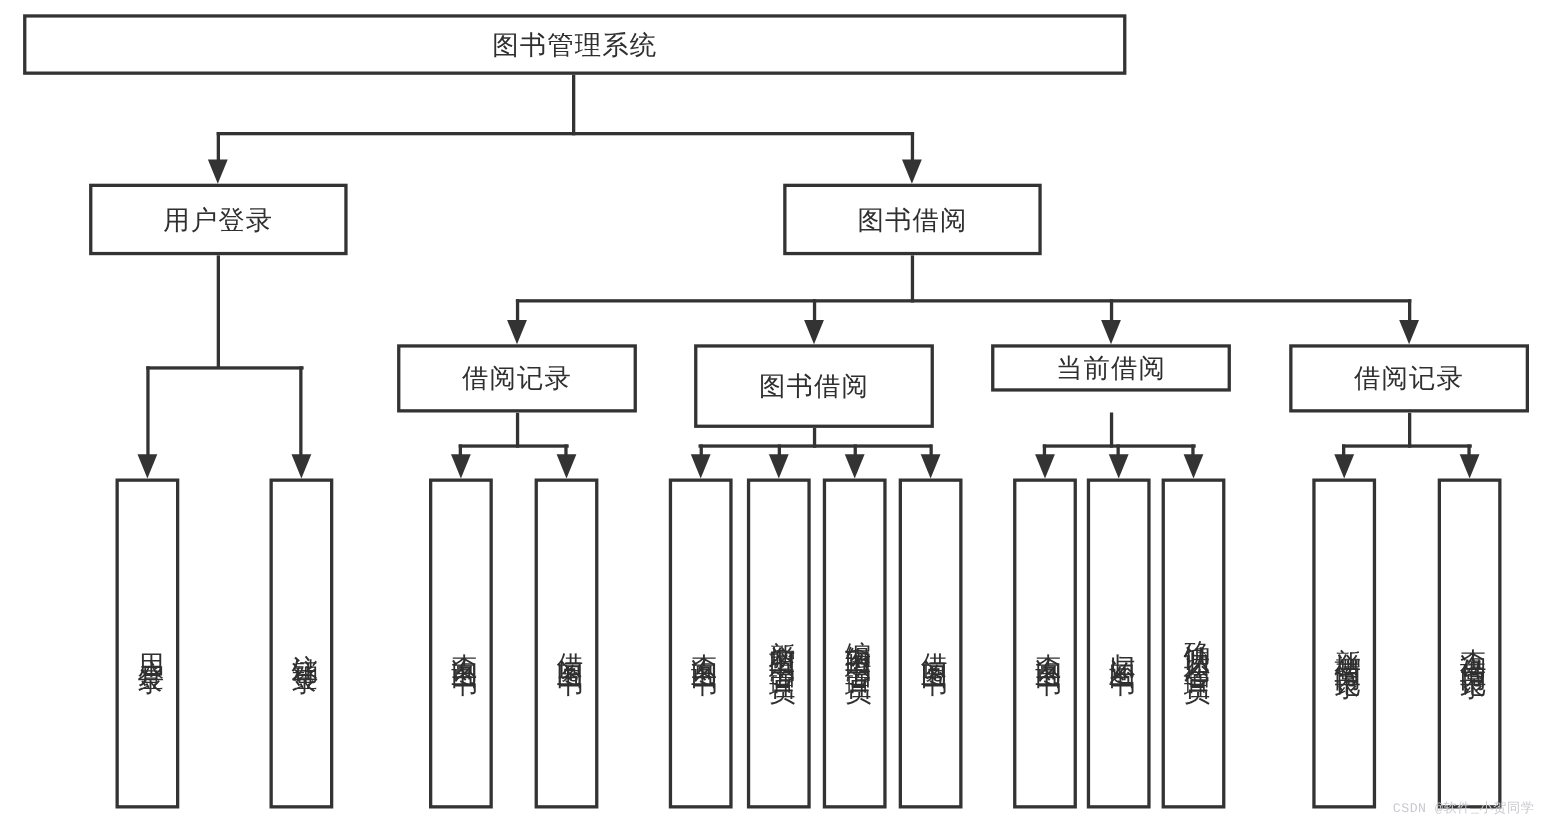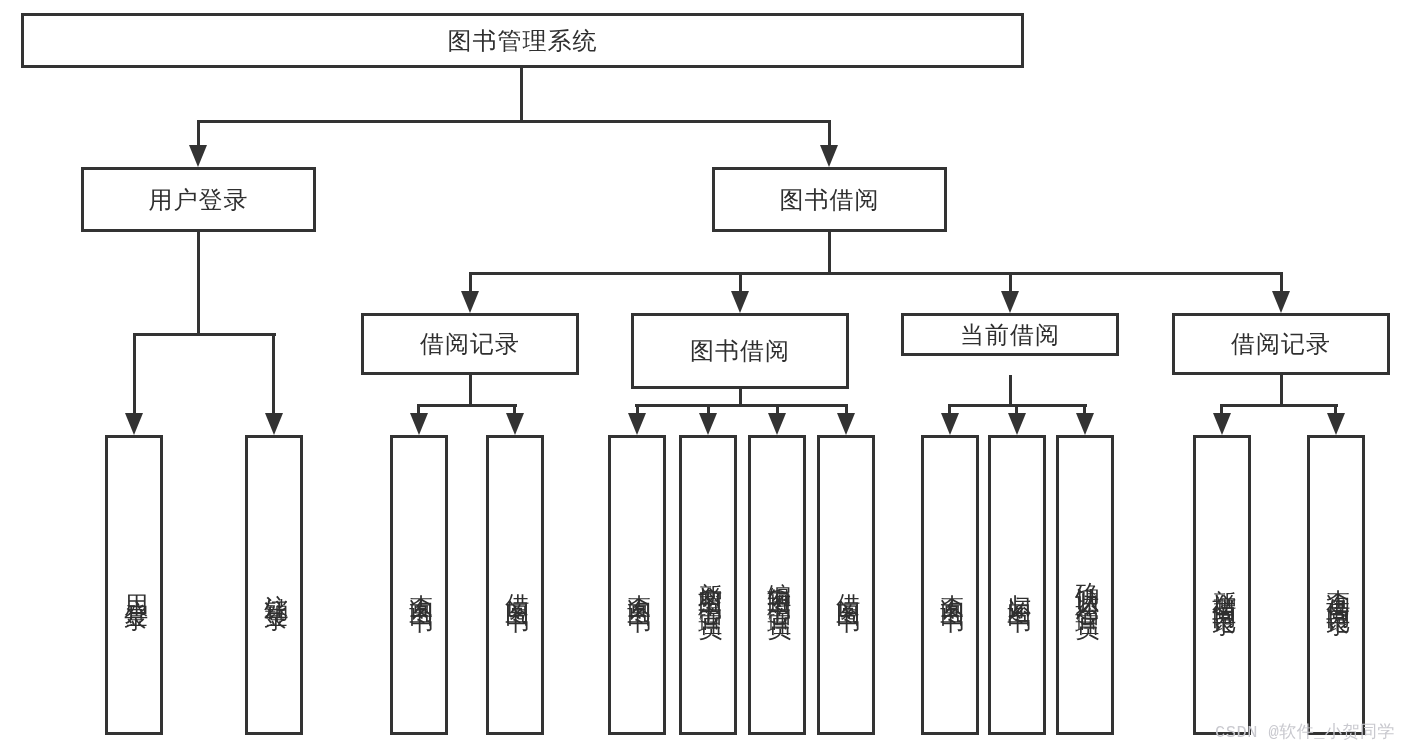--- a/index.html
+++ b/index.html
@@ -25,21 +25,21 @@
   }
   .h { position:absolute; height:3px; background:var(--line,#333333); }
   .v { position:absolute; width:3px;  background:var(--line,#333333); }
   .arrow {
     position:absolute; width:0; height:0;
     border-left:9px solid transparent; border-right:9px solid transparent;
     border-top:22px solid var(--line,#333333);
   }
   .watermark {
     position:absolute; right:10px; bottom:4px;
-    font-size:17px; letter-spacing:0.5px; color:var(--watermark,#c9c9cf);
+    font-size:12px; letter-spacing:0.5px; color:var(--watermark,#c9c9cf);
     white-space:nowrap;
   }
 </style>
 </head>
 <body>
 
 <div class="canvas" style="--line: #333333; --border: #333333; --text: #2f2f2f; --background: #ffffff; --watermark: #c9c9cf;">
 
   <div class="v" style="left:520px; top:67px; height:56px"></div>
   <div class="h" style="left:197px; top:120px; width:634px"></div>

